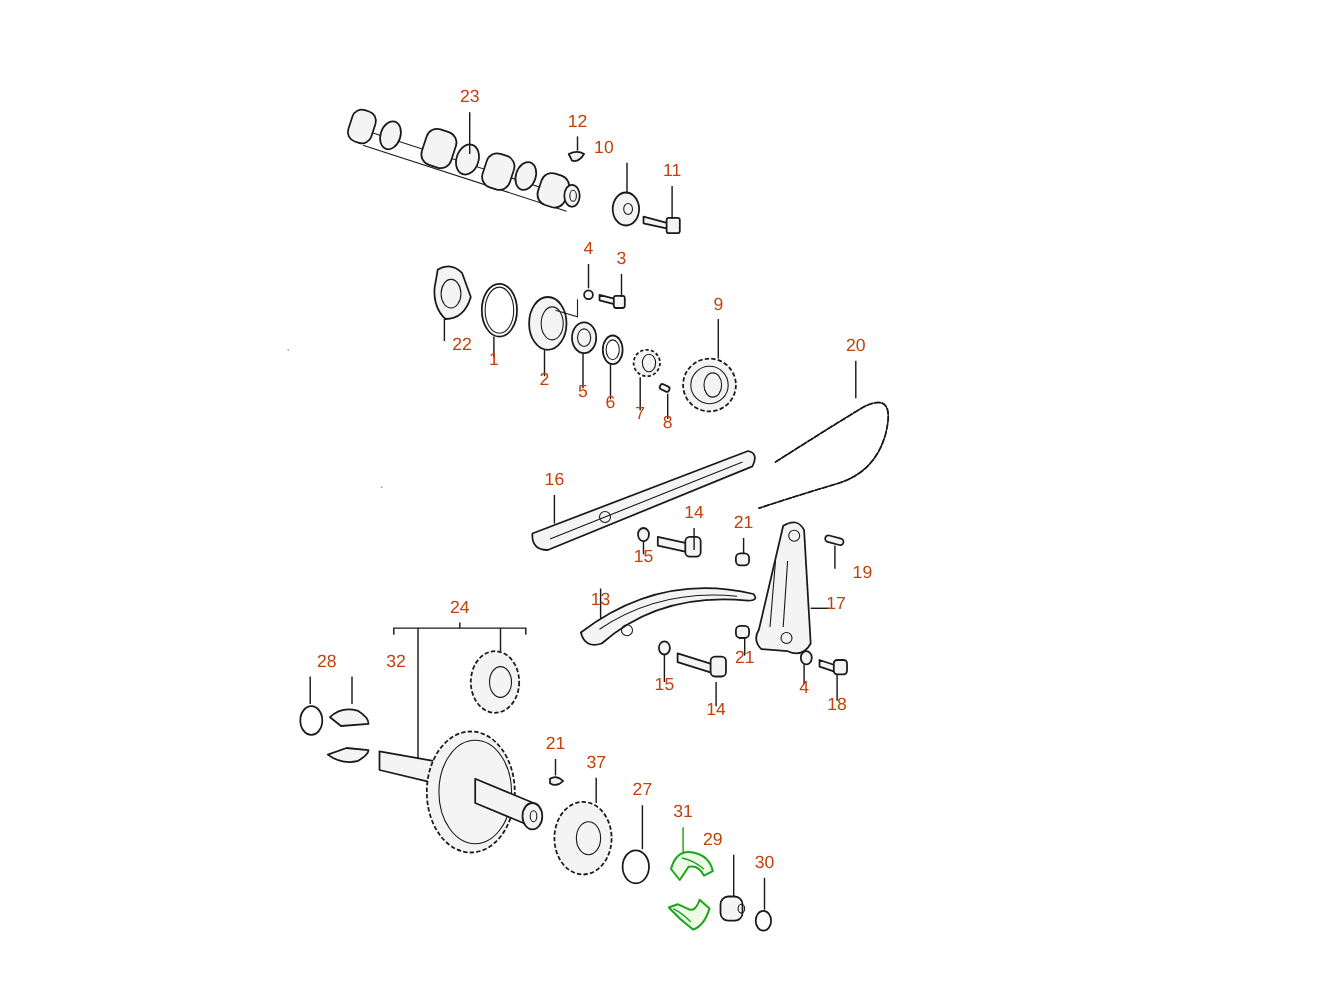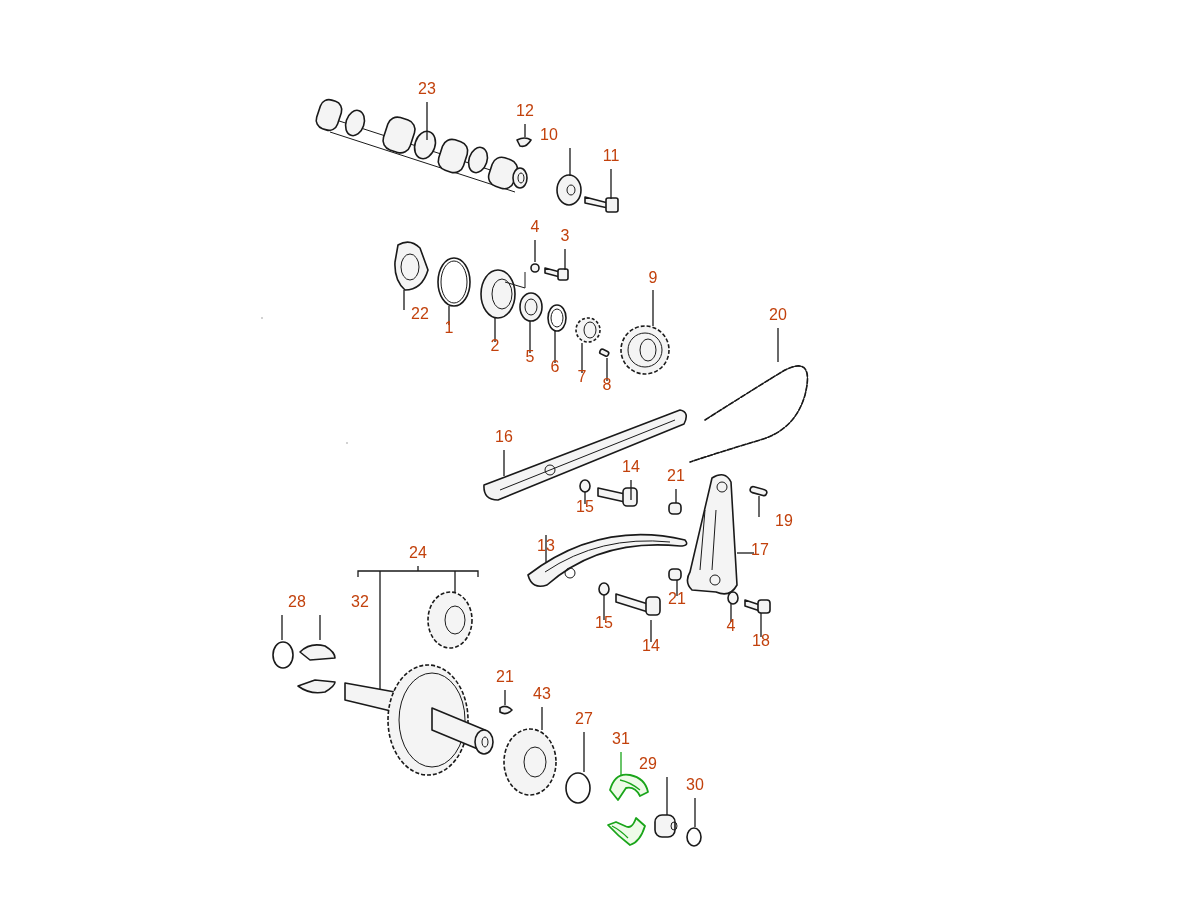--- a/index.html
+++ b/index.html
@@ -245,18 +245,18 @@
     <div class="lbl" style="left: 760px; top: 544px;">17</div>
     <div class="lbl" style="left: 677px; top: 593px;">21</div>
     <div class="lbl" style="left: 604px; top: 617px;">15</div>
     <div class="lbl" style="left: 731px; top: 620px;">4</div>
     <div class="lbl" style="left: 761px; top: 635px;">18</div>
     <div class="lbl" style="left: 651px; top: 640px;">14</div>
     <div class="lbl" style="left: 418px; top: 547px;">24</div>
     <div class="lbl" style="left: 297px; top: 596px;">28</div>
     <div class="lbl" style="left: 320px; top: 596px; margin-left: 40px;">32</div>
     <div class="lbl" style="left: 505px; top: 671px;">21</div>
-    <div class="lbl" style="left: 542px; top: 688px;">43</div>
+    <div class="lbl" style="left: 542px; top: 688px;">37</div>
     <div class="lbl" style="left: 584px; top: 713px;">27</div>
     <div class="lbl" style="left: 621px; top: 733px;">31</div>
     <div class="lbl" style="left: 648px; top: 758px;">29</div>
     <div class="lbl" style="left: 695px; top: 779px;">30</div>
   </div>
 
 </body></html>

